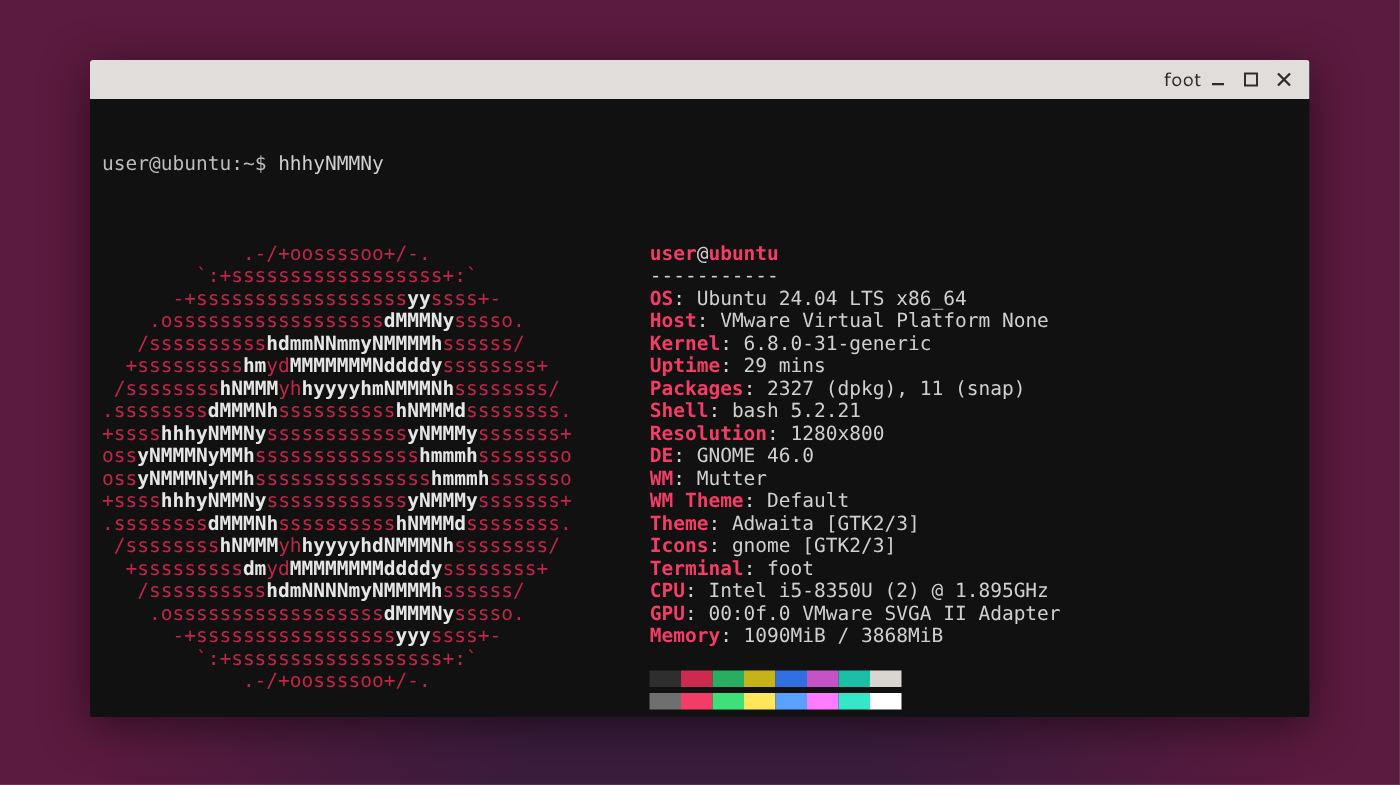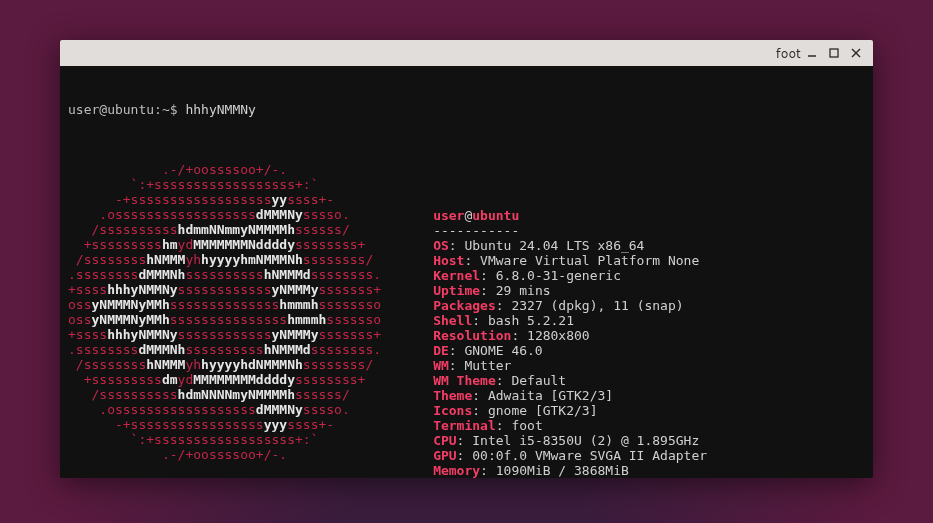--- a/index.html
+++ b/index.html
@@ -16,21 +16,21 @@
   .winbtn svg { width:12px; height:12px; }
   .term { position:absolute; left:0; top:26px; right:0; bottom:0; background:#111111;
     color:#d0d0d0; font-size:13px; line-height:15px; padding:6px 8px; white-space:pre; }
   .b-red { color:#f43d66; font-weight:bold; }
   .red   { color:#c02648; }
   .wht   { color:#e6e6e6; font-weight:bold;margin-top:28px; }
   .gry   { color:#bcbcbc; }
   .pale  { color:#d0d0d0; }
   .split { display:flex; }
   .logo  { }
-  .info  { margin-left:52px;margin-top:46px; }
+  .info  { margin-left:52px; }
   .sw { display:inline-block; width:21px; height:11px; }
 </style>
 </head>
 <body>
 
 <div class="window">
   <div class="titlebar">
     <span class="title">foot</span>
     <span class="winbtn">
         <svg viewBox="0 0 12 12">

